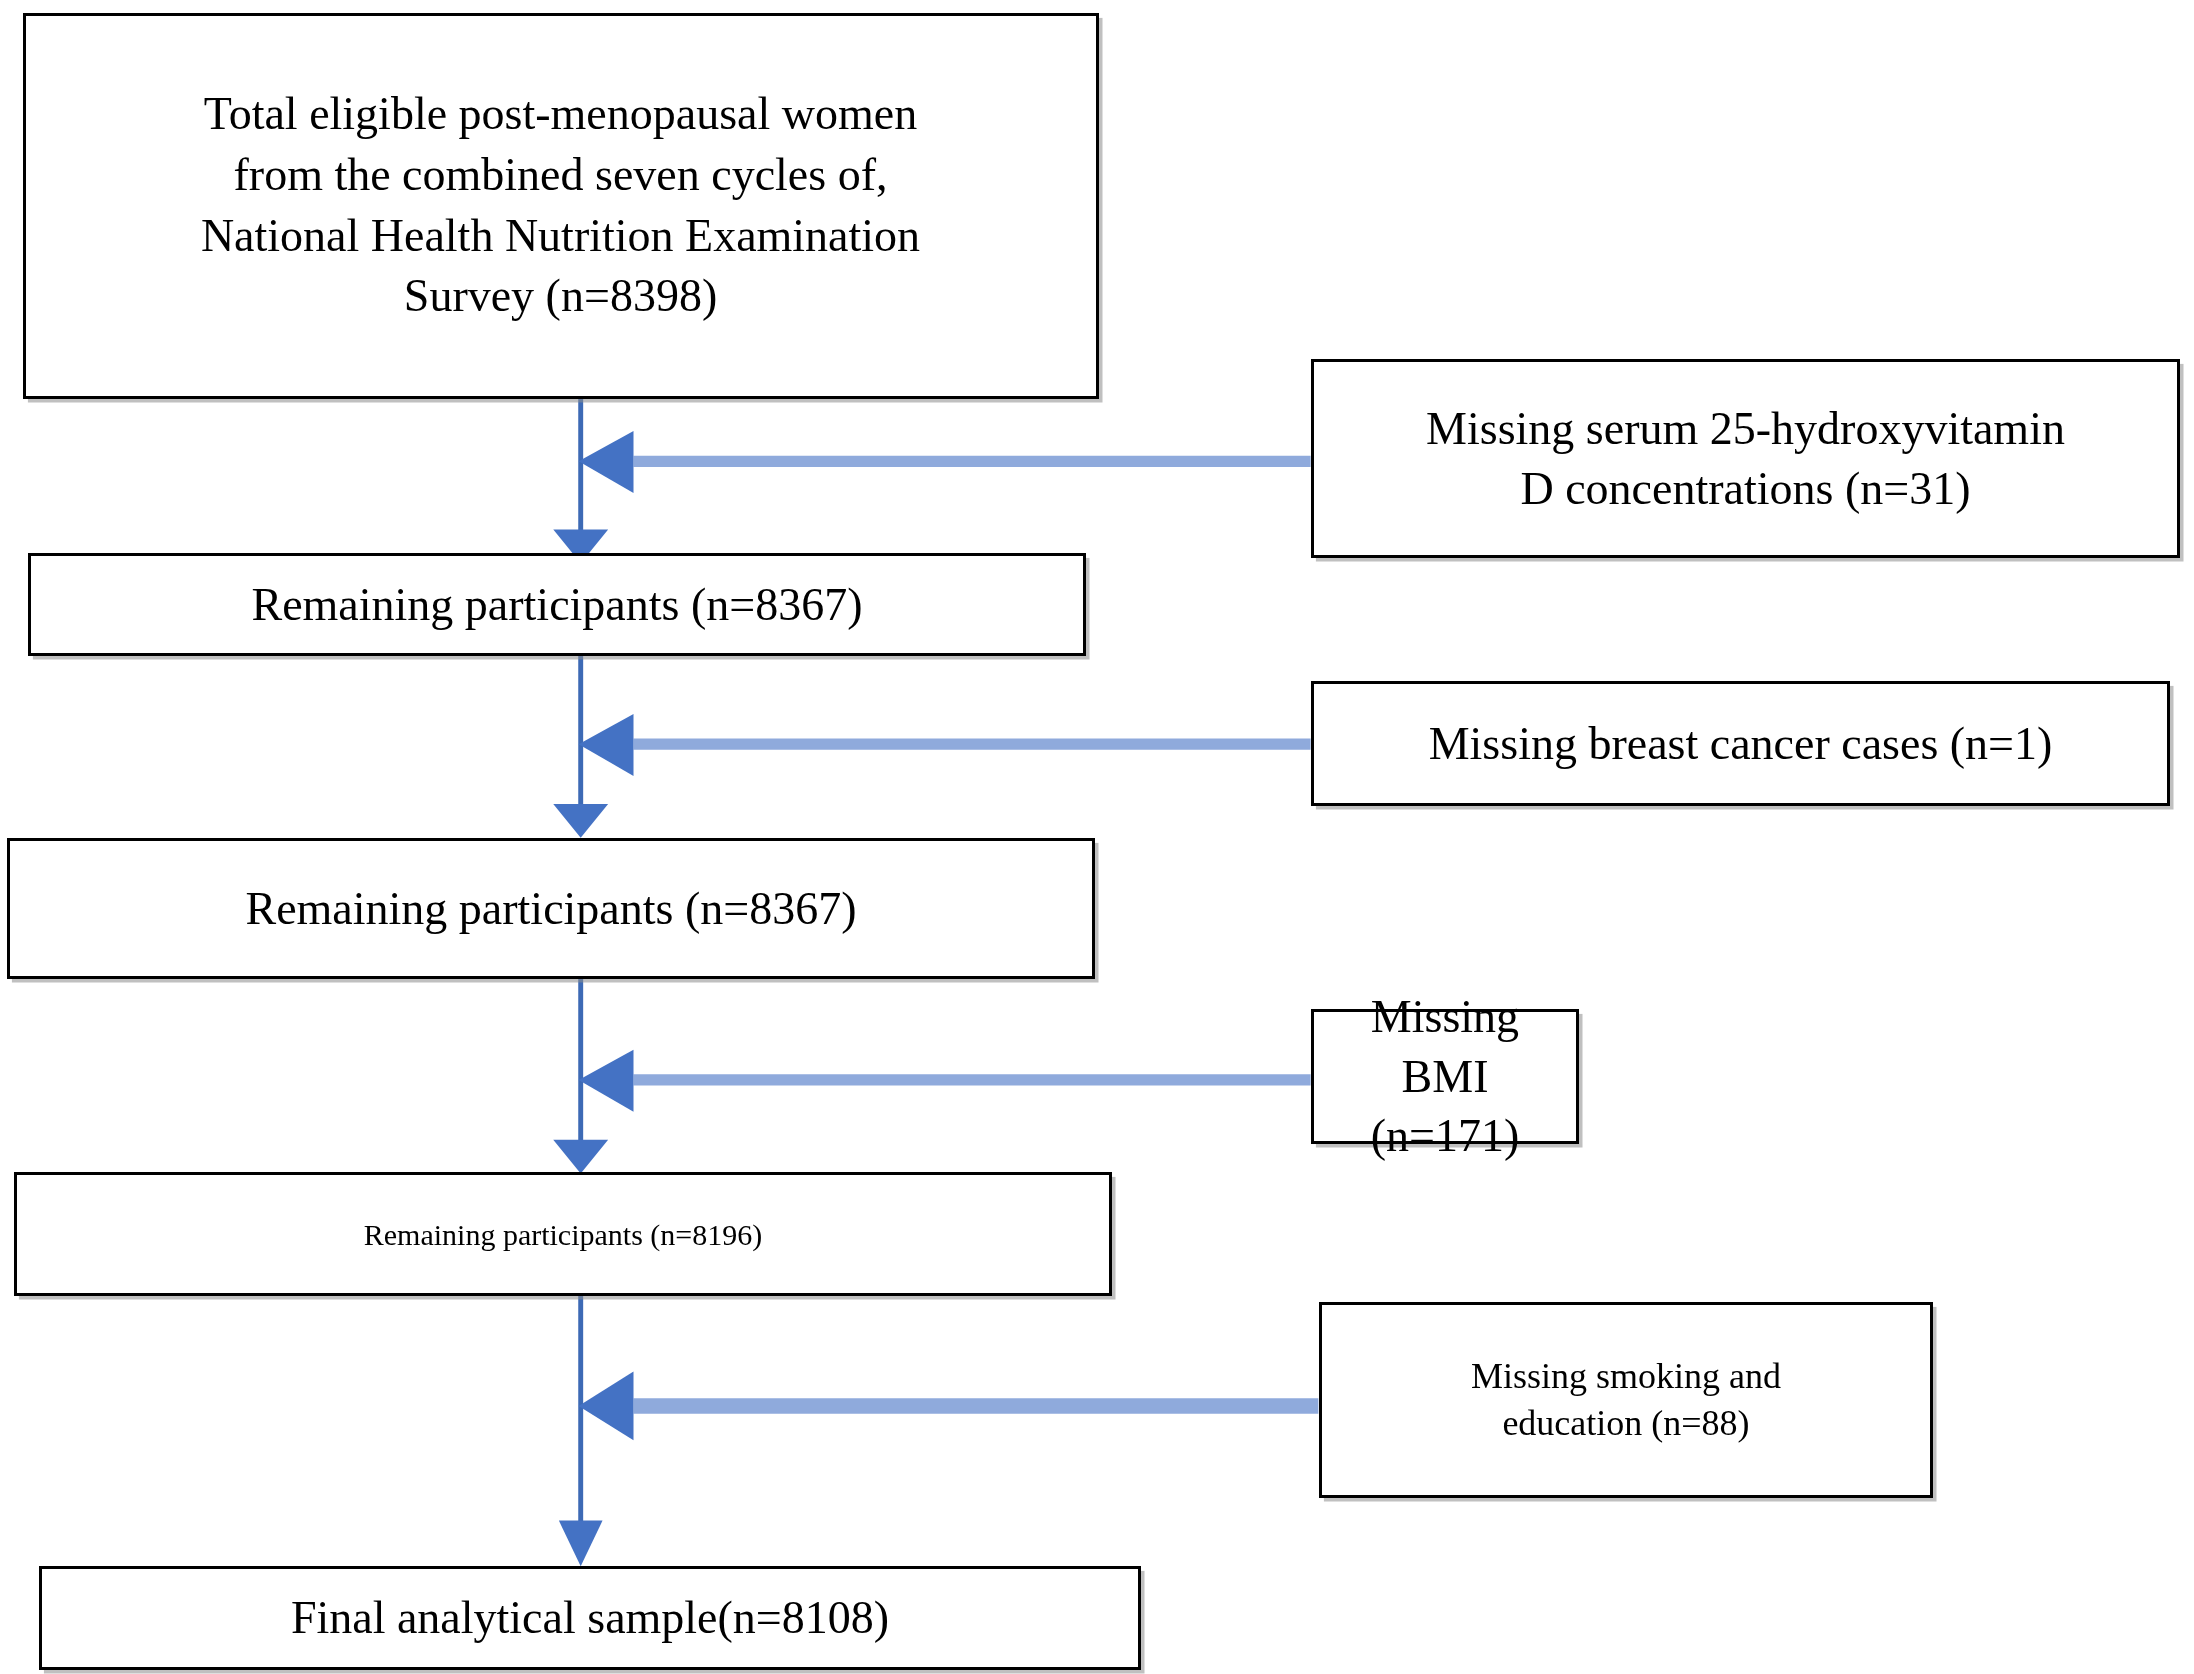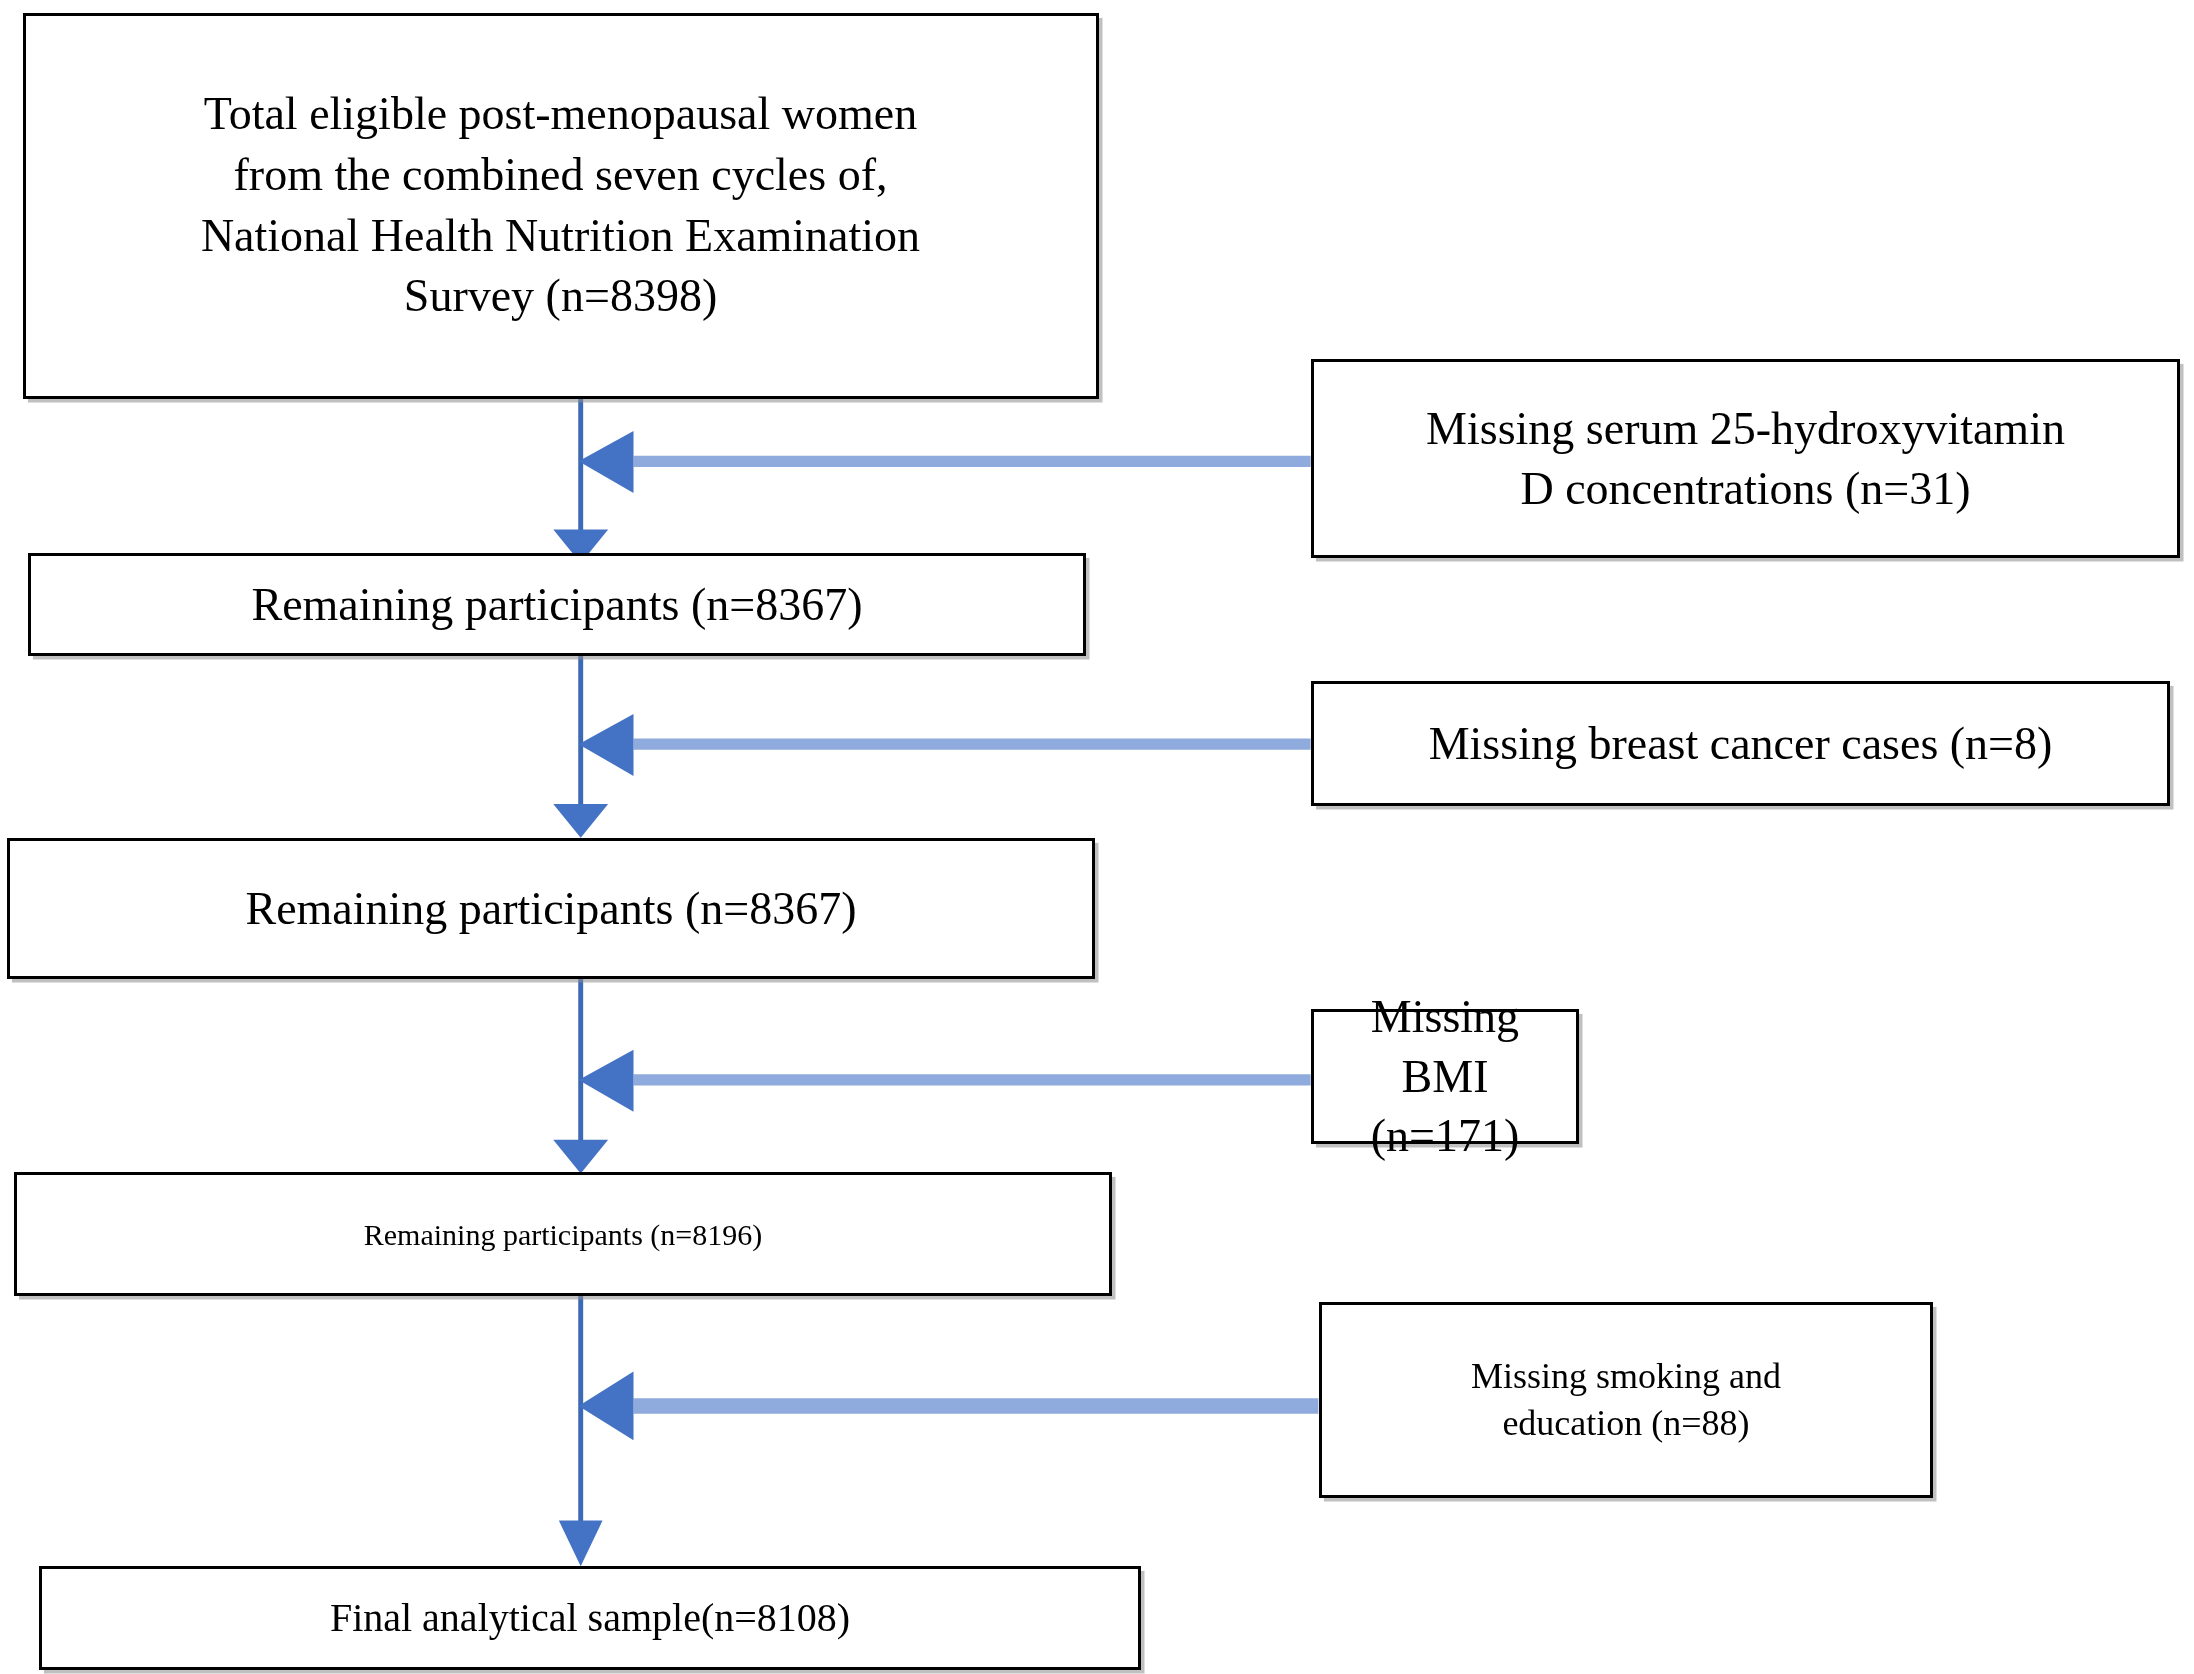--- a/index.html
+++ b/index.html
@@ -37,21 +37,21 @@
     line-height: 1.30;
     white-space: pre-line;
   }
 
   
   #box-total        { left: 22.5px;  top: 12.7px;   width: 1076px; height: 386px; font-size: 46px; }
   #box-total .txt   { line-height: 1.32; }
   #box-remain-1     { left: 28px;  top: 553px;  width: 1058px; height: 103px; font-size: 46px; }
   #box-remain-2     { left: 7px;  top: 838px; width: 1088px; height: 141px; font-size: 46px; }
   #box-remain-3     { left: 14px;  top: 1172px; width: 1098px; height: 124px; font-size: 30px; }
-  #box-final        { left: 39px;  top: 1566px; width: 1102px; height: 104px; font-size: 40px; }
+  #box-final        { left: 39px;  top: 1566px; width: 1102px; height: 104px; font-size: 46px; }
 
   
   #box-excl-vitd    { left: 1311px; top: 359px;  width: 869px; height: 199px; font-size: 46px; }
   #box-excl-cancer  { left: 1311px; top: 681px;  width: 859px; height: 125px; font-size: 46px; }
   #box-excl-bmi     { left: 1311px; top: 1009px; width: 268px;  height: 135px; font-size: 46px; }
   #box-excl-smoke   { left: 1319px; top: 1302px; width: 614px;  height: 196px; font-size: 36px; }
 
   
   #wires {
     position: absolute;
@@ -115,21 +115,21 @@
   <div class="box" id="box-final">
     <span class="txt">Final analytical sample(n=8108)</span>
   </div>
 
   <div class="box" id="box-excl-vitd">
     <span class="txt">Missing serum 25-hydroxyvitamin
 D concentrations (n=31)</span>
   </div>
 
   <div class="box" id="box-excl-cancer">
-    <span class="txt">Missing breast cancer cases (n=8)</span>
+    <span class="txt">Missing breast cancer cases (n=1)</span>
   </div>
 
   <div class="box" id="box-excl-bmi">
     <span class="txt">Missing BMI (n=171)</span>
   </div>
 
   <div class="box" id="box-excl-smoke">
     <span class="txt">Missing smoking and
 education (n=88)</span>
   </div>

